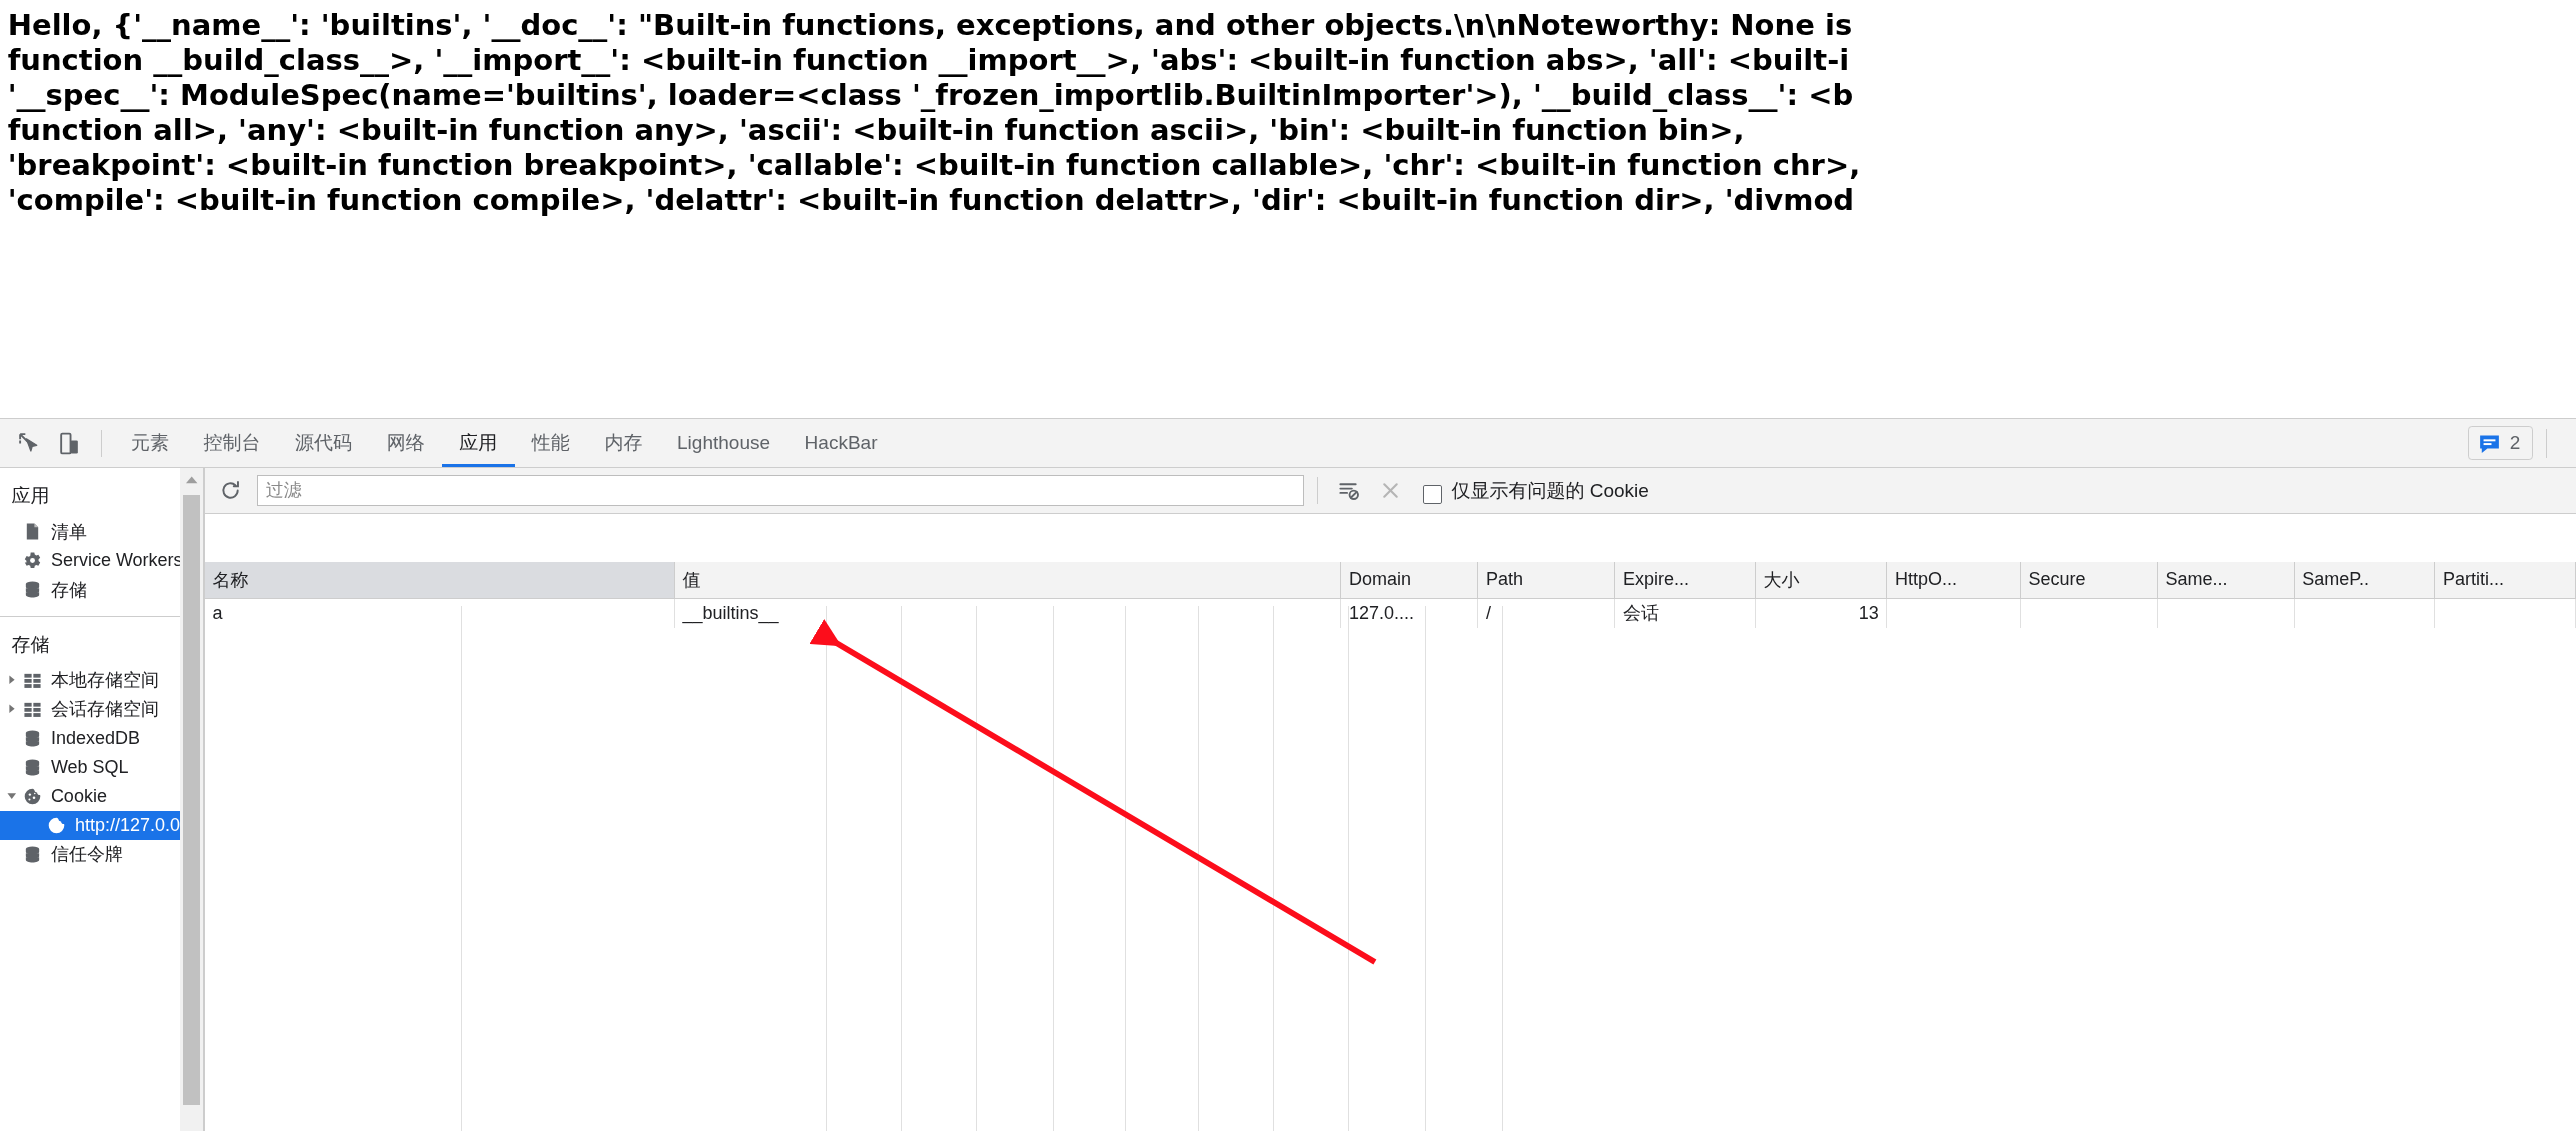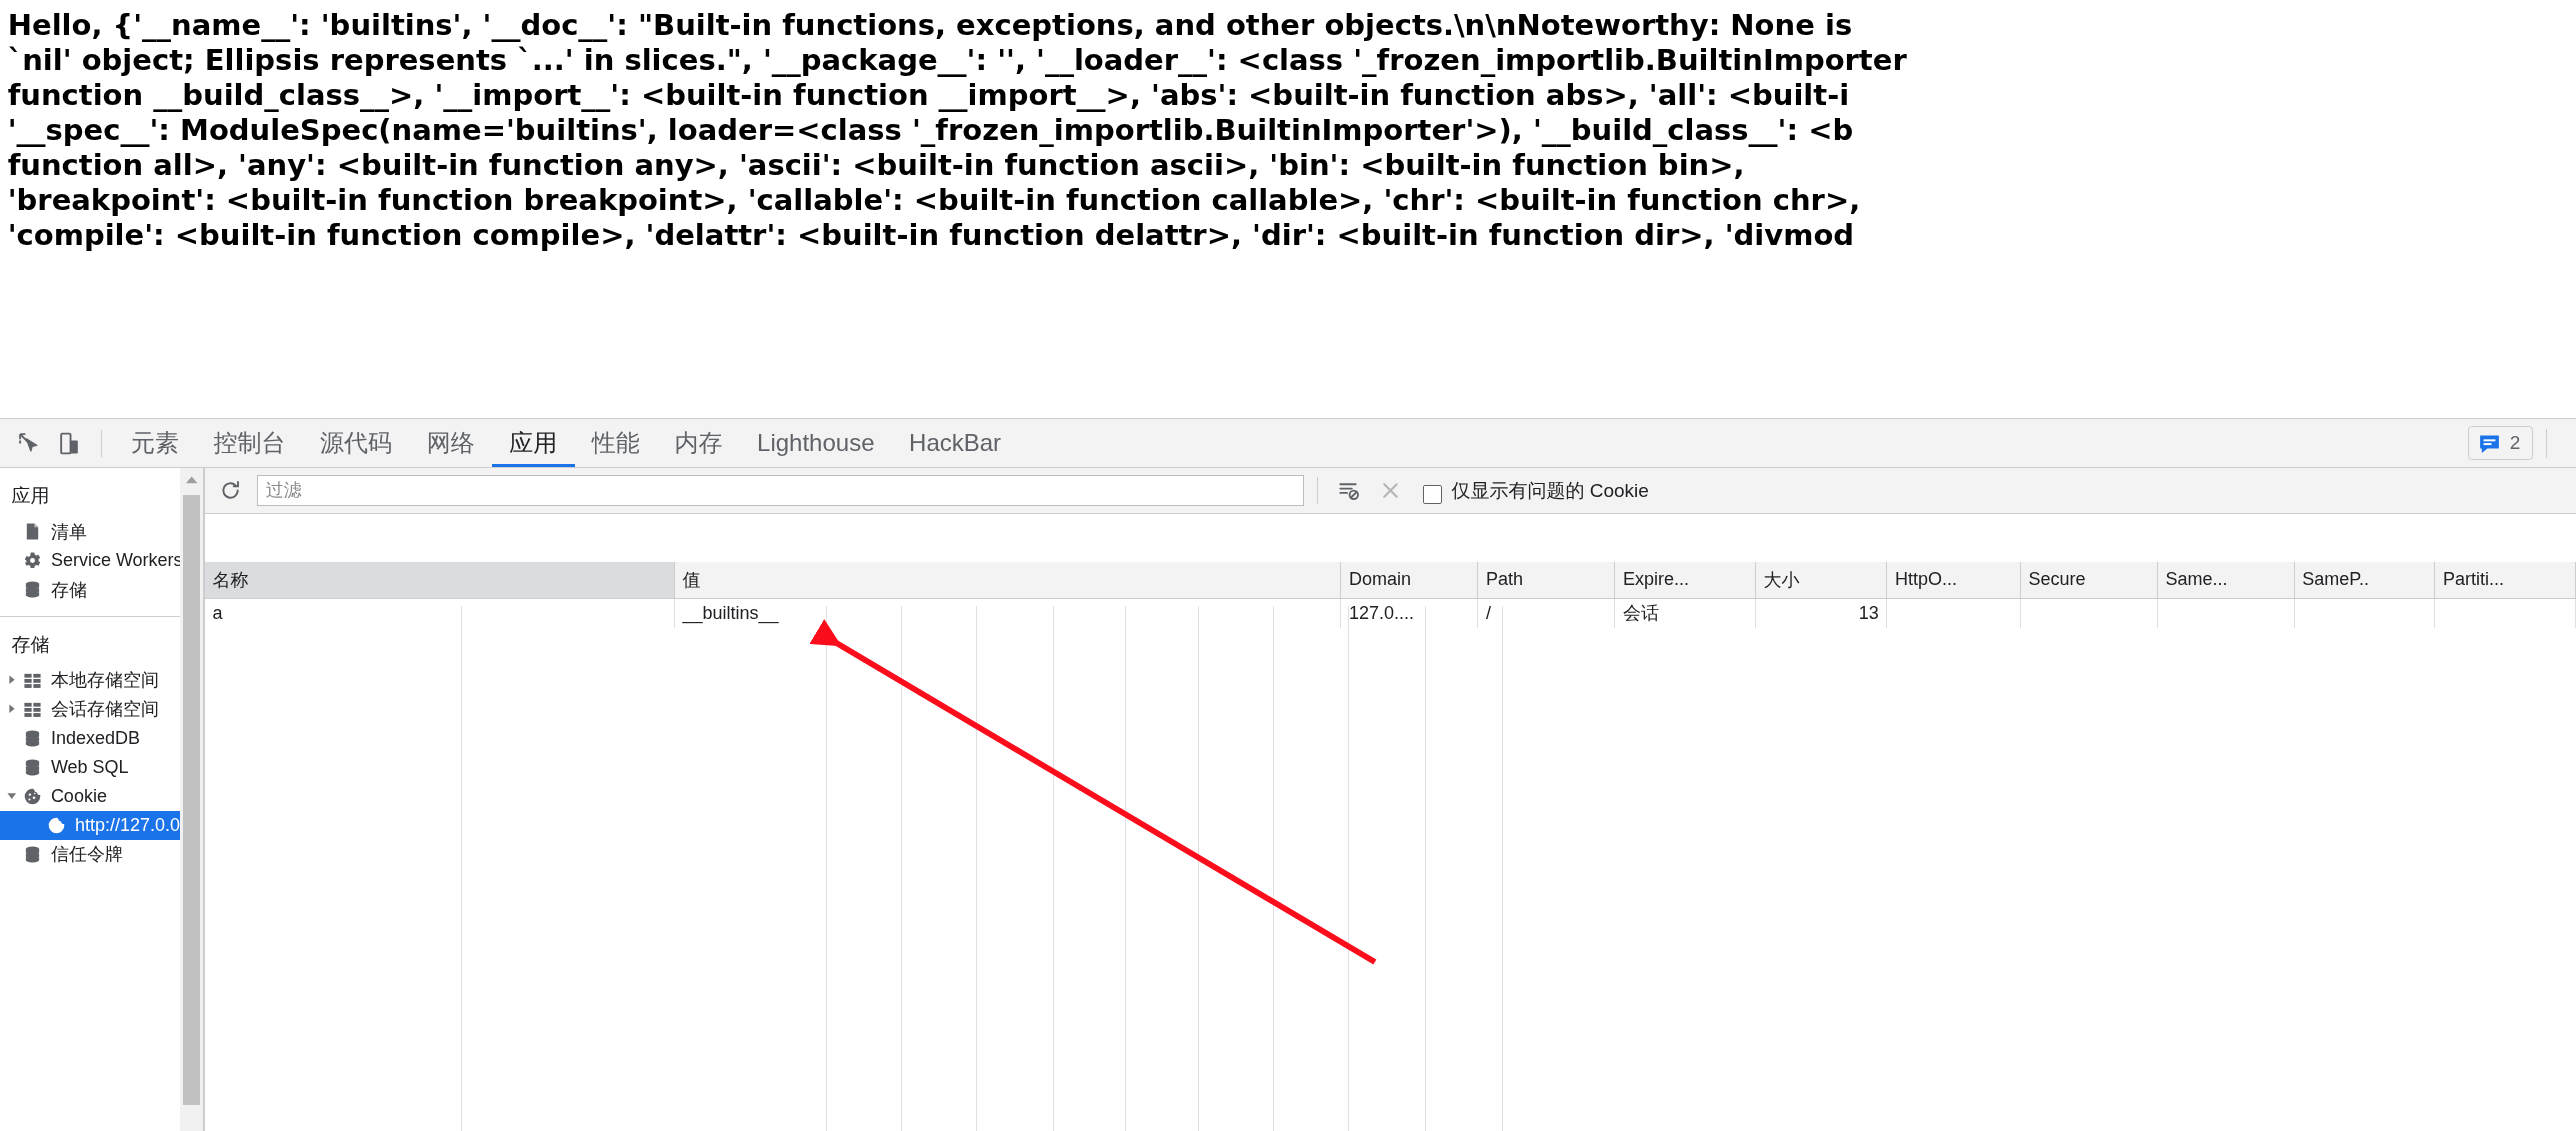--- a/index.html
+++ b/index.html
@@ -52,21 +52,21 @@
     border-radius: 2.9px;
   }
   .dt-sep {
     width: 1px; height: 27px; background: #cdcdcd; margin: 0 11.5px;
   }
   .dt-tabs { display: flex; align-items: center; height: 100%; }
   .dt-tab {
     height: 100%;
     display: flex; align-items: center;
     padding: 0 17.3px;
-    font-size: 24px;
+    font-size: 19px;
     color: #5f6368;
     white-space: nowrap;
     position: relative;
     text-align: center;
   }
   .dt-tab.active { color: #202124; }
   .dt-tab.active::after {
     content: ""; position: absolute;
     left: 0; right: 0; bottom: 0; height: 2.9px;
     background: #1a73e8;
@@ -200,21 +200,20 @@
     position: absolute; left: 0; top: 0; width: 2576px; height: 1131px;
     pointer-events: none;
   }
 </style>
 </head>
 <body>
 
 <div id="page-view">
   <div id="page-text">
       <span class="ln">Hello, {'__name__': 'builtins', '__doc__': "Built-in functions, exceptions, and other objects.\n\nNoteworthy: None is</span>
-      <span class="ln">`nil' object; Ellipsis represents `...' in slices.", '__package__': '', '__loader__': &lt;class '_frozen_importlib.BuiltinImporter</span>
       <span class="ln">function __build_class__&gt;, '__import__': &lt;built-in function __import__&gt;, 'abs': &lt;built-in function abs&gt;, 'all': &lt;built-i</span>
       <span class="ln">'__spec__': ModuleSpec(name='builtins', loader=&lt;class '_frozen_importlib.BuiltinImporter'&gt;), '__build_class__': &lt;b</span>
       <span class="ln">function all&gt;, 'any': &lt;built-in function any&gt;, 'ascii': &lt;built-in function ascii&gt;, 'bin': &lt;built-in function bin&gt;,</span>
       <span class="ln">'breakpoint': &lt;built-in function breakpoint&gt;, 'callable': &lt;built-in function callable&gt;, 'chr': &lt;built-in function chr&gt;,</span>
       <span class="ln">'compile': &lt;built-in function compile&gt;, 'delattr': &lt;built-in function delattr&gt;, 'dir': &lt;built-in function dir&gt;, 'divmod</span>
     </div>
 </div>
 
 <div id="devtools">
 

